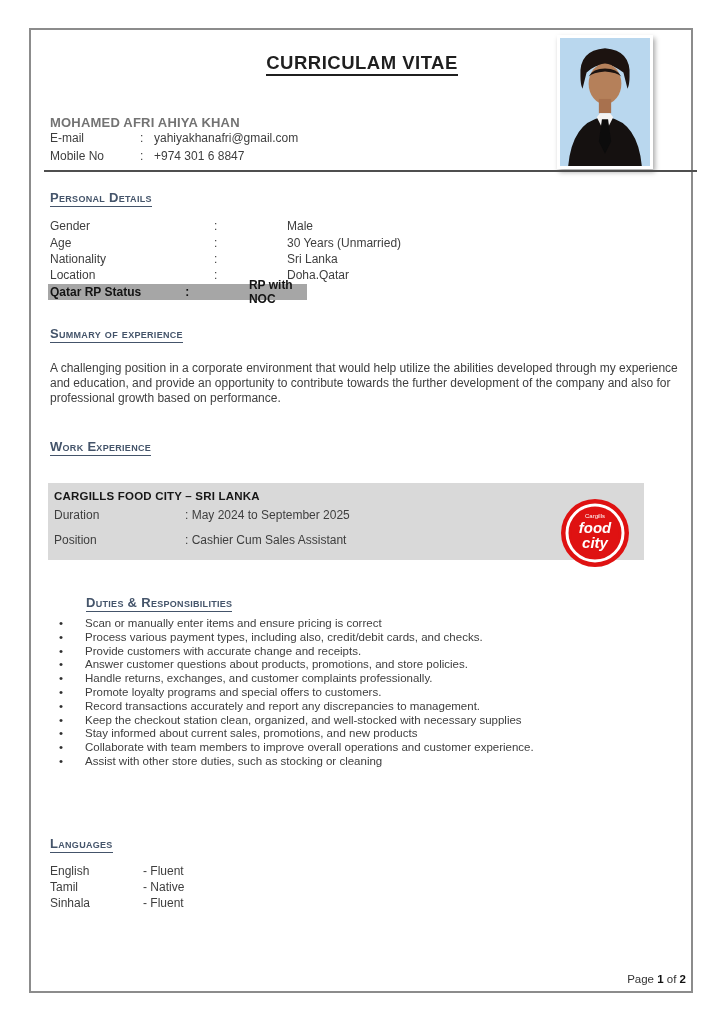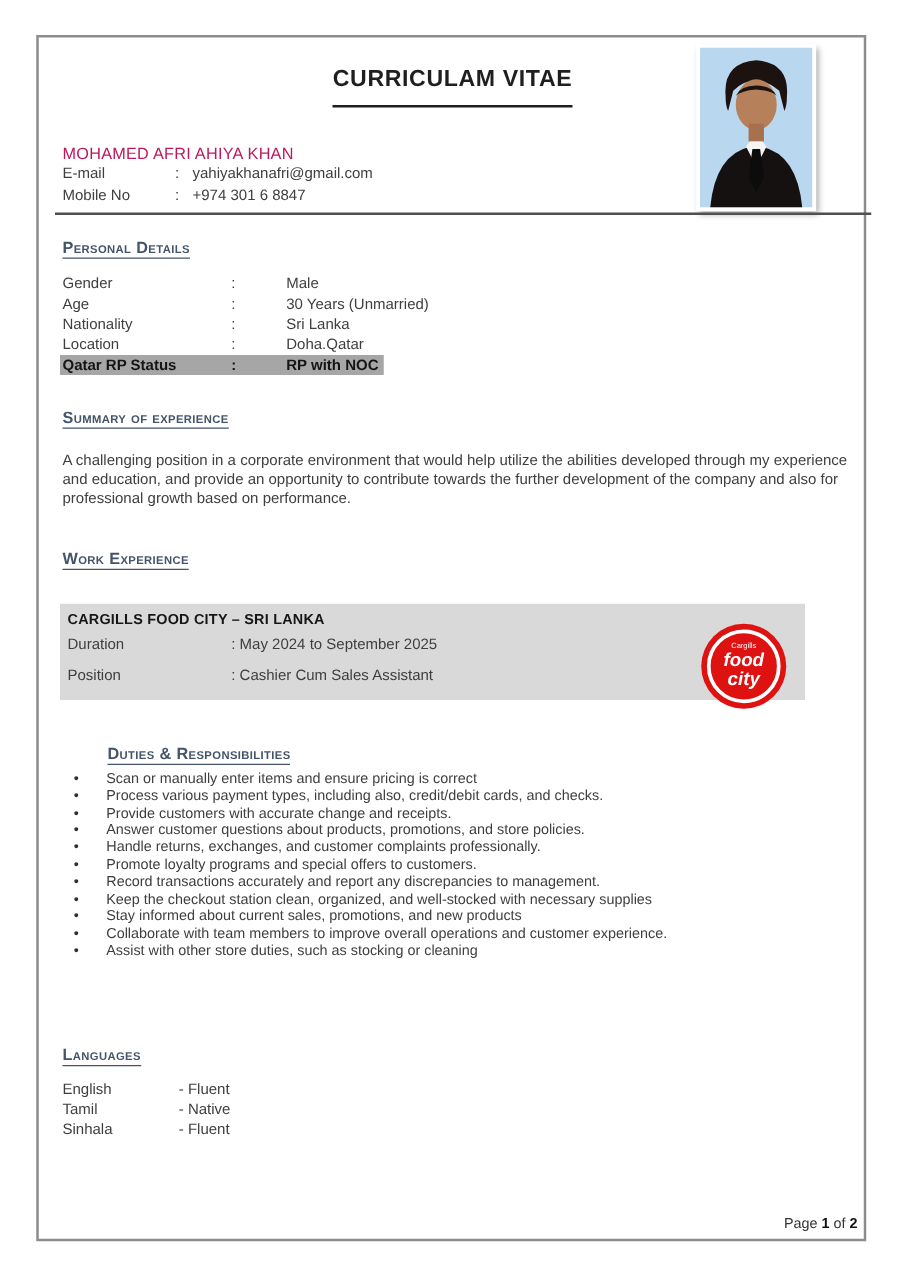--- a/index.html
+++ b/index.html
@@ -9,42 +9,42 @@
     font-family:"Liberation Sans", sans-serif; color:#3e3e3e; overflow:hidden;
   }
   .frame {
     position:absolute; left:29px; top:28px; width:664px; height:965px;
     border:2px solid #8c8c8c;
   }
   
   .title-wrap { position:absolute; left:0; top:52px; width:724px; text-align:center; }
   .title-wrap .title {
     display:inline-block; font-size:18.5px; font-weight:bold; color:#1f1f1f;
-    letter-spacing:0.5px; border-bottom:2.5px solid #1f1f1f; padding-bottom:10px;
+    letter-spacing:0.5px; border-bottom:2.5px solid #1f1f1f; padding-bottom:0;
   }
   .photo {
     position:absolute; left:557px; top:35px; width:96px; height:134px;
     background:#ffffff; padding:3px; box-shadow:2px 3px 5px rgba(0,0,0,0.35);
   }
   .photo svg { display:block; width:100%; height:100%; }
   .id-block { position:absolute; left:50px; top:115px; }
-  .id-name { font-size:13px; font-weight:normal; color:#be185d; letter-spacing:0.2px; }
+  .id-name { font-size:13px; font-weight:bold; color:#737373; letter-spacing:0.2px; }
   .c-row { display:flex; font-size:12px; line-height:17.5px; }
   .c-label { width:90px; }
   .c-colon { width:14px; }
   .hr-line { position:absolute; left:44px; top:170px; width:653px; height:2px; background:#4f4f4f; }
   
   .sec-head { position:absolute; left:50px; font-size:13px; font-weight:bold; color:var(--heading,#44546A); }
   .sec-head .txt {
     display:inline-block; font-variant:small-caps; letter-spacing:0.3px;
     border-bottom:1.5px solid var(--heading,#44546A); padding-bottom:1px;
   }
   
   .p-rows { position:absolute; left:48px; top:218px; }
-  .p-row { display:flex; align-items:center; height:16.4px; font-size:12px; padding-left:2px; }
+  .p-row { display:flex; align-items:center; height:16.4px; font-size:12px; padding-left:2px;gap:29px; }
   .p-label { width:135px; }
   .p-colon { width:44px; }
   .p-row.hl { background:var(--highlight,#a6a6a6); font-weight:bold; color:#141414; width:259px; }
   
   .summary-text { position:absolute; left:50px; top:361px; width:632px; font-size:12px; line-height:15px; }
   
   .work-box {
     position:absolute; left:48px; top:483px; width:596px; height:77px;
     background:var(--panel,#d9d9d9); padding:7px 0 0 6px;
   }

